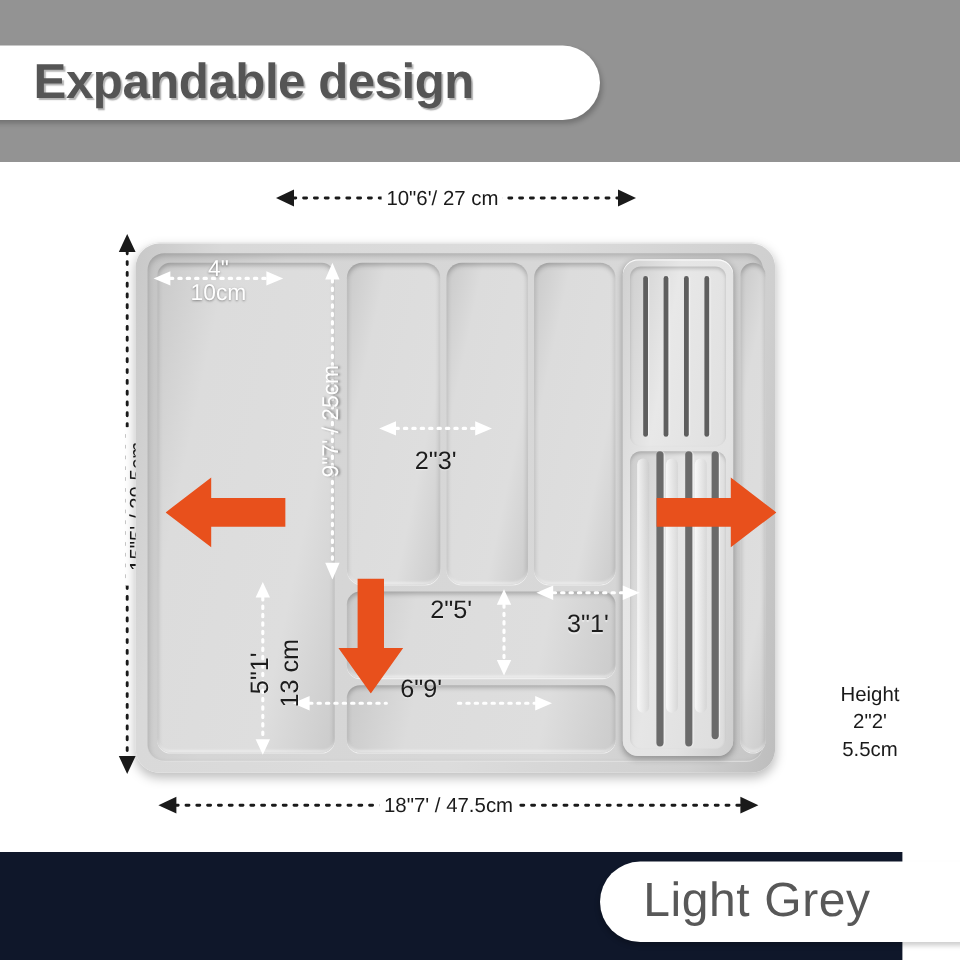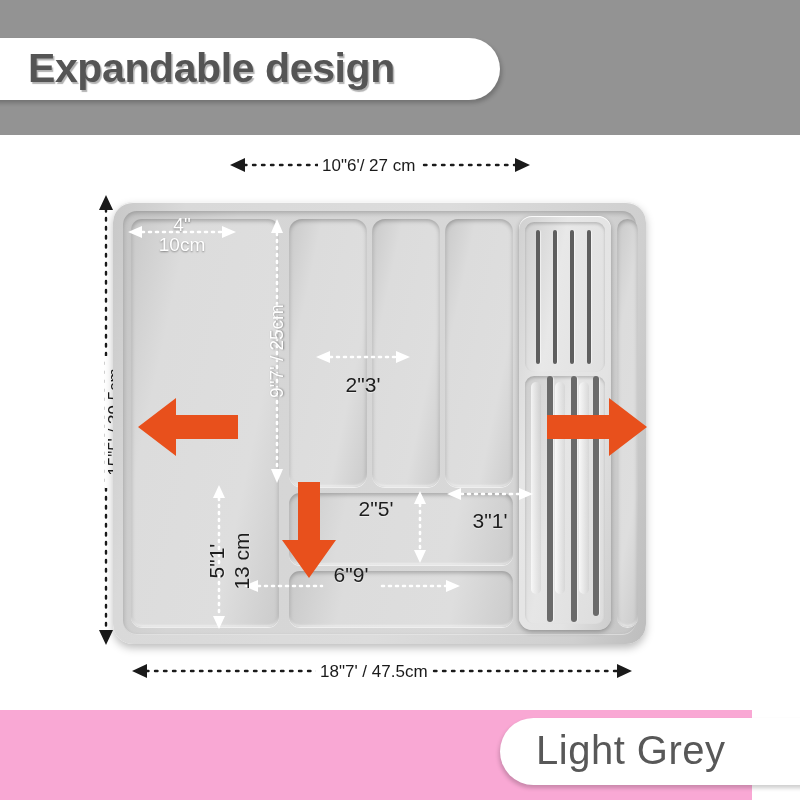--- a/index.html
+++ b/index.html
@@ -41,21 +41,21 @@
     letter-spacing: -0.4px;
     text-shadow: 1.5px 1.5px 1px rgba(0,0,0,0.30);
     white-space: nowrap;
   }
 
   
   .bottom-band {
     position: absolute;
     left: 0; top: 710px;
     width: 752px; height: 90px;
-    background: #f9a8d4;
+    background: #0f172a;
   }
   .bottom-pill {
     position: absolute;
     left: 500px; top: 8px;
     width: 340px; height: 67px;
     background: #ffffff;
     border-radius: 34px;
     box-shadow: -1px 3px 4px rgba(0,0,0,0.20);
   }
   .bottom-pill-text {
@@ -372,20 +372,25 @@
       <polygon points="100,31 62,2 62,19 0,19 0,43 62,43 62,60" fill="#E8501C"></polygon>
     </svg>
   </div>
 
   <div class="oarrow" style="left:280px; top:347px;">
     <svg width="58" height="96" viewBox="0 0 58 96">
       <polygon points="29,96 2,58 18,58 18,0 40,0 40,58 56,58" fill="#E8501C"></polygon>
     </svg>
   </div>
 
+  <div class="height-block" style="left:660px; top:433px; width:130px;">
+    <div>Height</div>
+    <div>2"2'</div>
+    <div>5.5cm</div>
+  </div>
 
 </div>
 
 <div class="bottom-band">
   <div class="bottom-pill">
     <div class="bottom-pill-text">Light Grey</div>
   </div>
 </div>
 
 </body></html>

